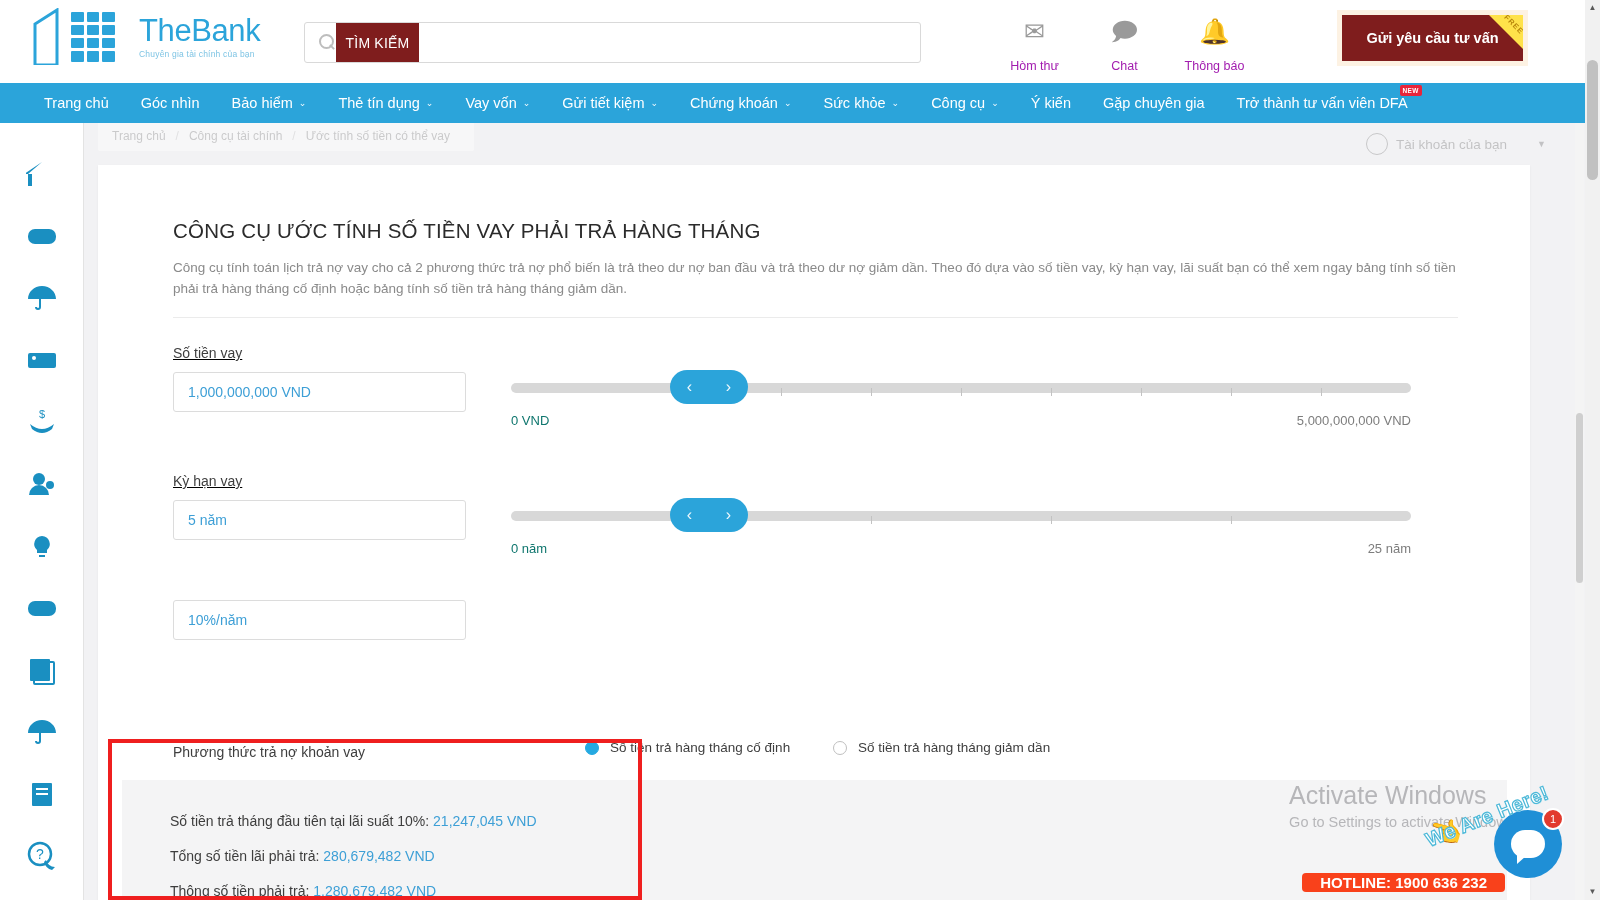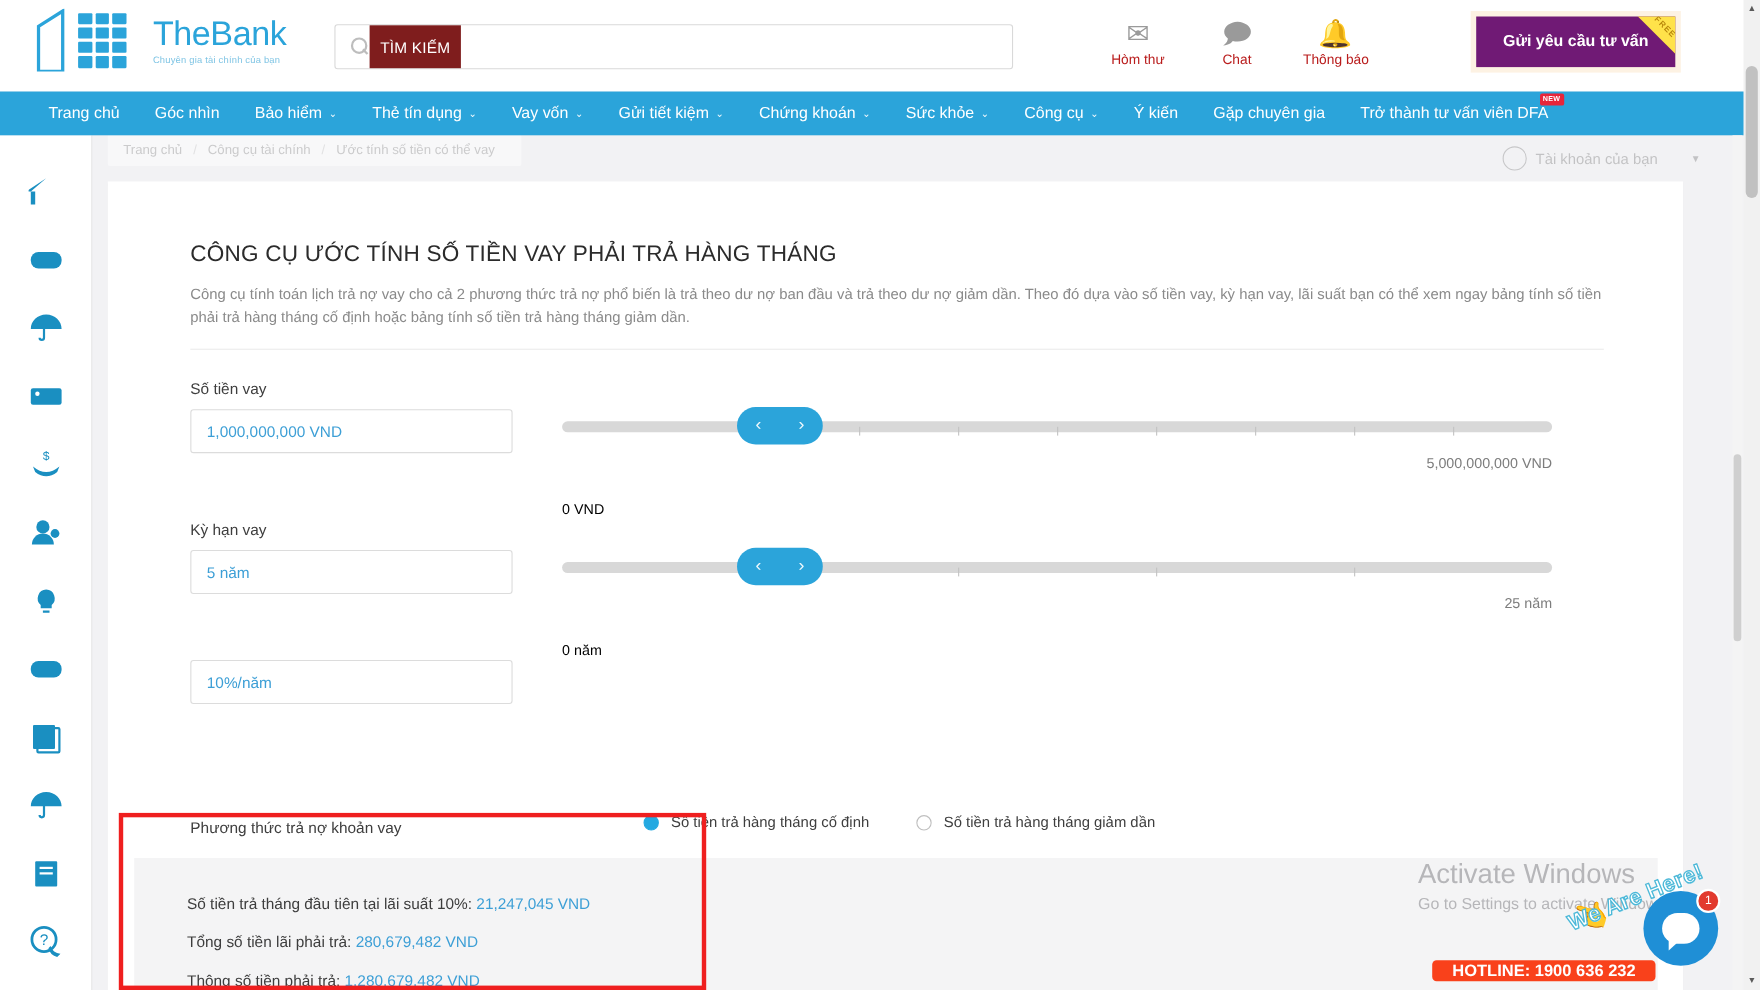--- a/index.html
+++ b/index.html
@@ -52,28 +52,28 @@
   .search-input::placeholder { color: #a8a8a8; }
   .search-btn {
     width: 83px; height: 39px; background: #7f1d1d; color: #fff;
     border: none; font-size: 14px; cursor: pointer; letter-spacing: .2px;
     font-family: "Liberation Sans", sans-serif;
   }
 
   .hdr-icons { position: absolute; left: 1003px; top: 16px; display: flex; gap: 27px; }
   .hdr-icon { width: 63px; text-align: center; cursor: pointer; }
   .hdr-icon .gl { display: block; height: 30px; line-height: 30px; font-size: 25px; color: #9a9a9a; }
-  .hdr-icon .lb { display: block; font-size: 12.5px; color: #b91c1c; margin-top: 1px; }
+  .hdr-icon .lb { display: block; font-size: 12.5px; color: #a21caf; margin-top: 13px; }
 
   .cta-outer {
     position: absolute; left: 1337px; top: 10px;
     width: 191px; height: 56px; background: #fdf2e3; padding: 5px;
   }
   .cta-btn {
-    width: 100%; height: 100%; background: #701a75; color: #fff;
+    width: 100%; height: 100%; background: #7f1d1d; color: #fff;
     border: none; font-size: 14.5px; font-weight: bold; cursor: pointer;
     position: relative; overflow: hidden; font-family: "Liberation Sans", sans-serif;
   }
   .cta-ribbon {
     position: absolute; right: -1px; top: -1px;
     width: 0; height: 0; border-top: 36px solid #ffe24a; border-left: 36px solid transparent;
   }
   .cta-ribbon span {
     position: absolute; right: -2px; top: -30px; transform: rotate(45deg);
     font-size: 7.5px; color: #b8860b; font-weight: bold; letter-spacing: 1px;
@@ -140,21 +140,21 @@
   }
   .card-desc {
     position: absolute; left: 75px; top: 92px; width: 1285px;
     font-size: 13.5px; color: #8a8a8a; line-height: 21px;
   }
   .divider {
     position: absolute; left: 75px; top: 152px; width: 1285px; height: 1px; background: #ebebeb;
   }
 
   
-  .frow { position: absolute; left: 75px; width: 1290px; }
+  .frow { position: absolute; left: 75px; width: 1290px; text-decoration: underline; }
   .flabel { font-size: 14px; color: #3e3e3e; margin-bottom: 11px; display: block; }
   .finput {
     width: 293px; height: 40px; border: 1px solid #dcdcdc; background: #fff;
     border-radius: 3px; font-size: 14px; color: #3d9fd6; padding: 0 14px;
     outline: none; font-family: "Liberation Sans", sans-serif;
   }
 
   .slider {
     position: absolute; left: 338px; top: 38px; width: 900px; height: 10px;
   }
@@ -167,21 +167,21 @@
     position: absolute; width: 1px; height: 8px; background: #c2c2c2; top: 0;
   }
   .knob {
     position: absolute; top: -13px; width: 78px; height: 34px;
     background: #2ba4da; border-radius: 17px; cursor: pointer;
     display: flex; align-items: center; justify-content: space-around;
     color: #fff; font-size: 16px;
   }
   .knob span { opacity: .92; }
   .sl-min {
-    position: absolute; left: 0; top: 30px; font-size: 13px; color: #000000; margin-top: 42px;
+    position: absolute; left: 0; top: 30px; font-size: 13px; color: #0f766e;
   }
   .sl-max {
     position: absolute; right: 0; top: 30px; font-size: 13px; color: #7d7d7d;
   }
 
   
   .radio-row { position: absolute; left: 75px; top: 575px; width: 1290px; }
   .radio-lbl { position: absolute; left: 0; top: 4px; font-size: 14px; color: #3e3e3e; }
   .radio-opt {
     position: absolute; display: flex; align-items: center; gap: 11px; cursor: pointer;

